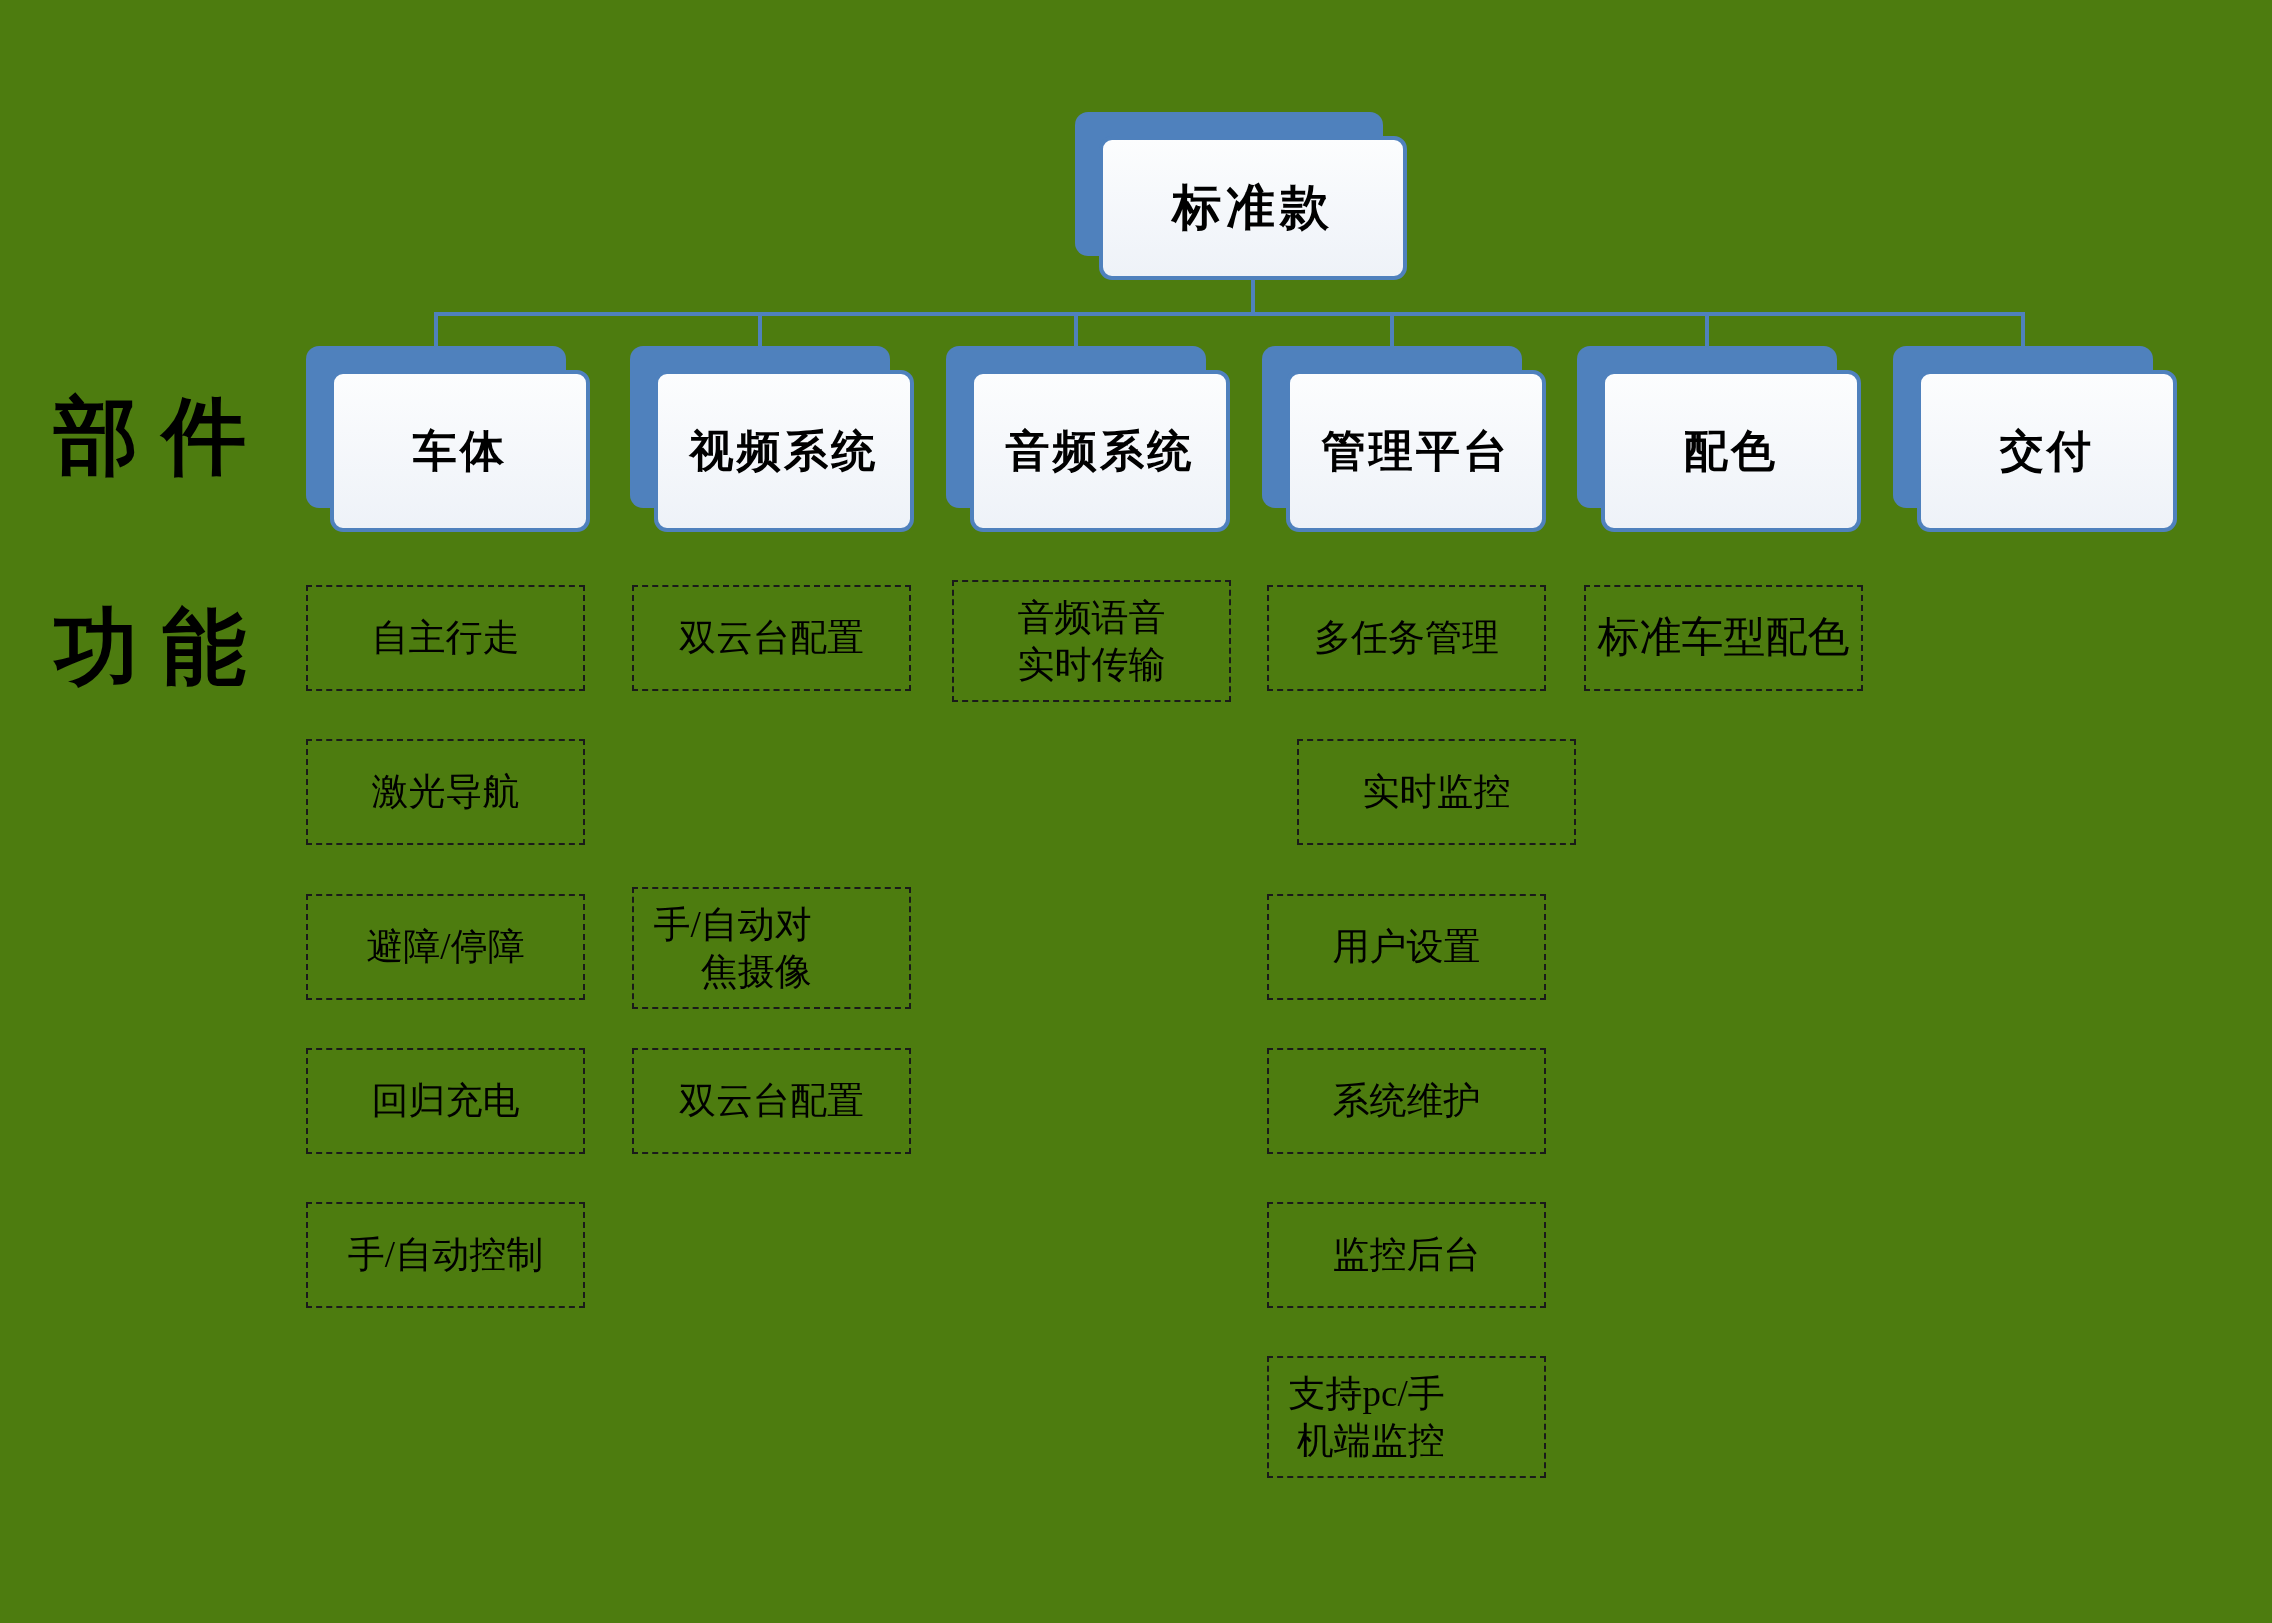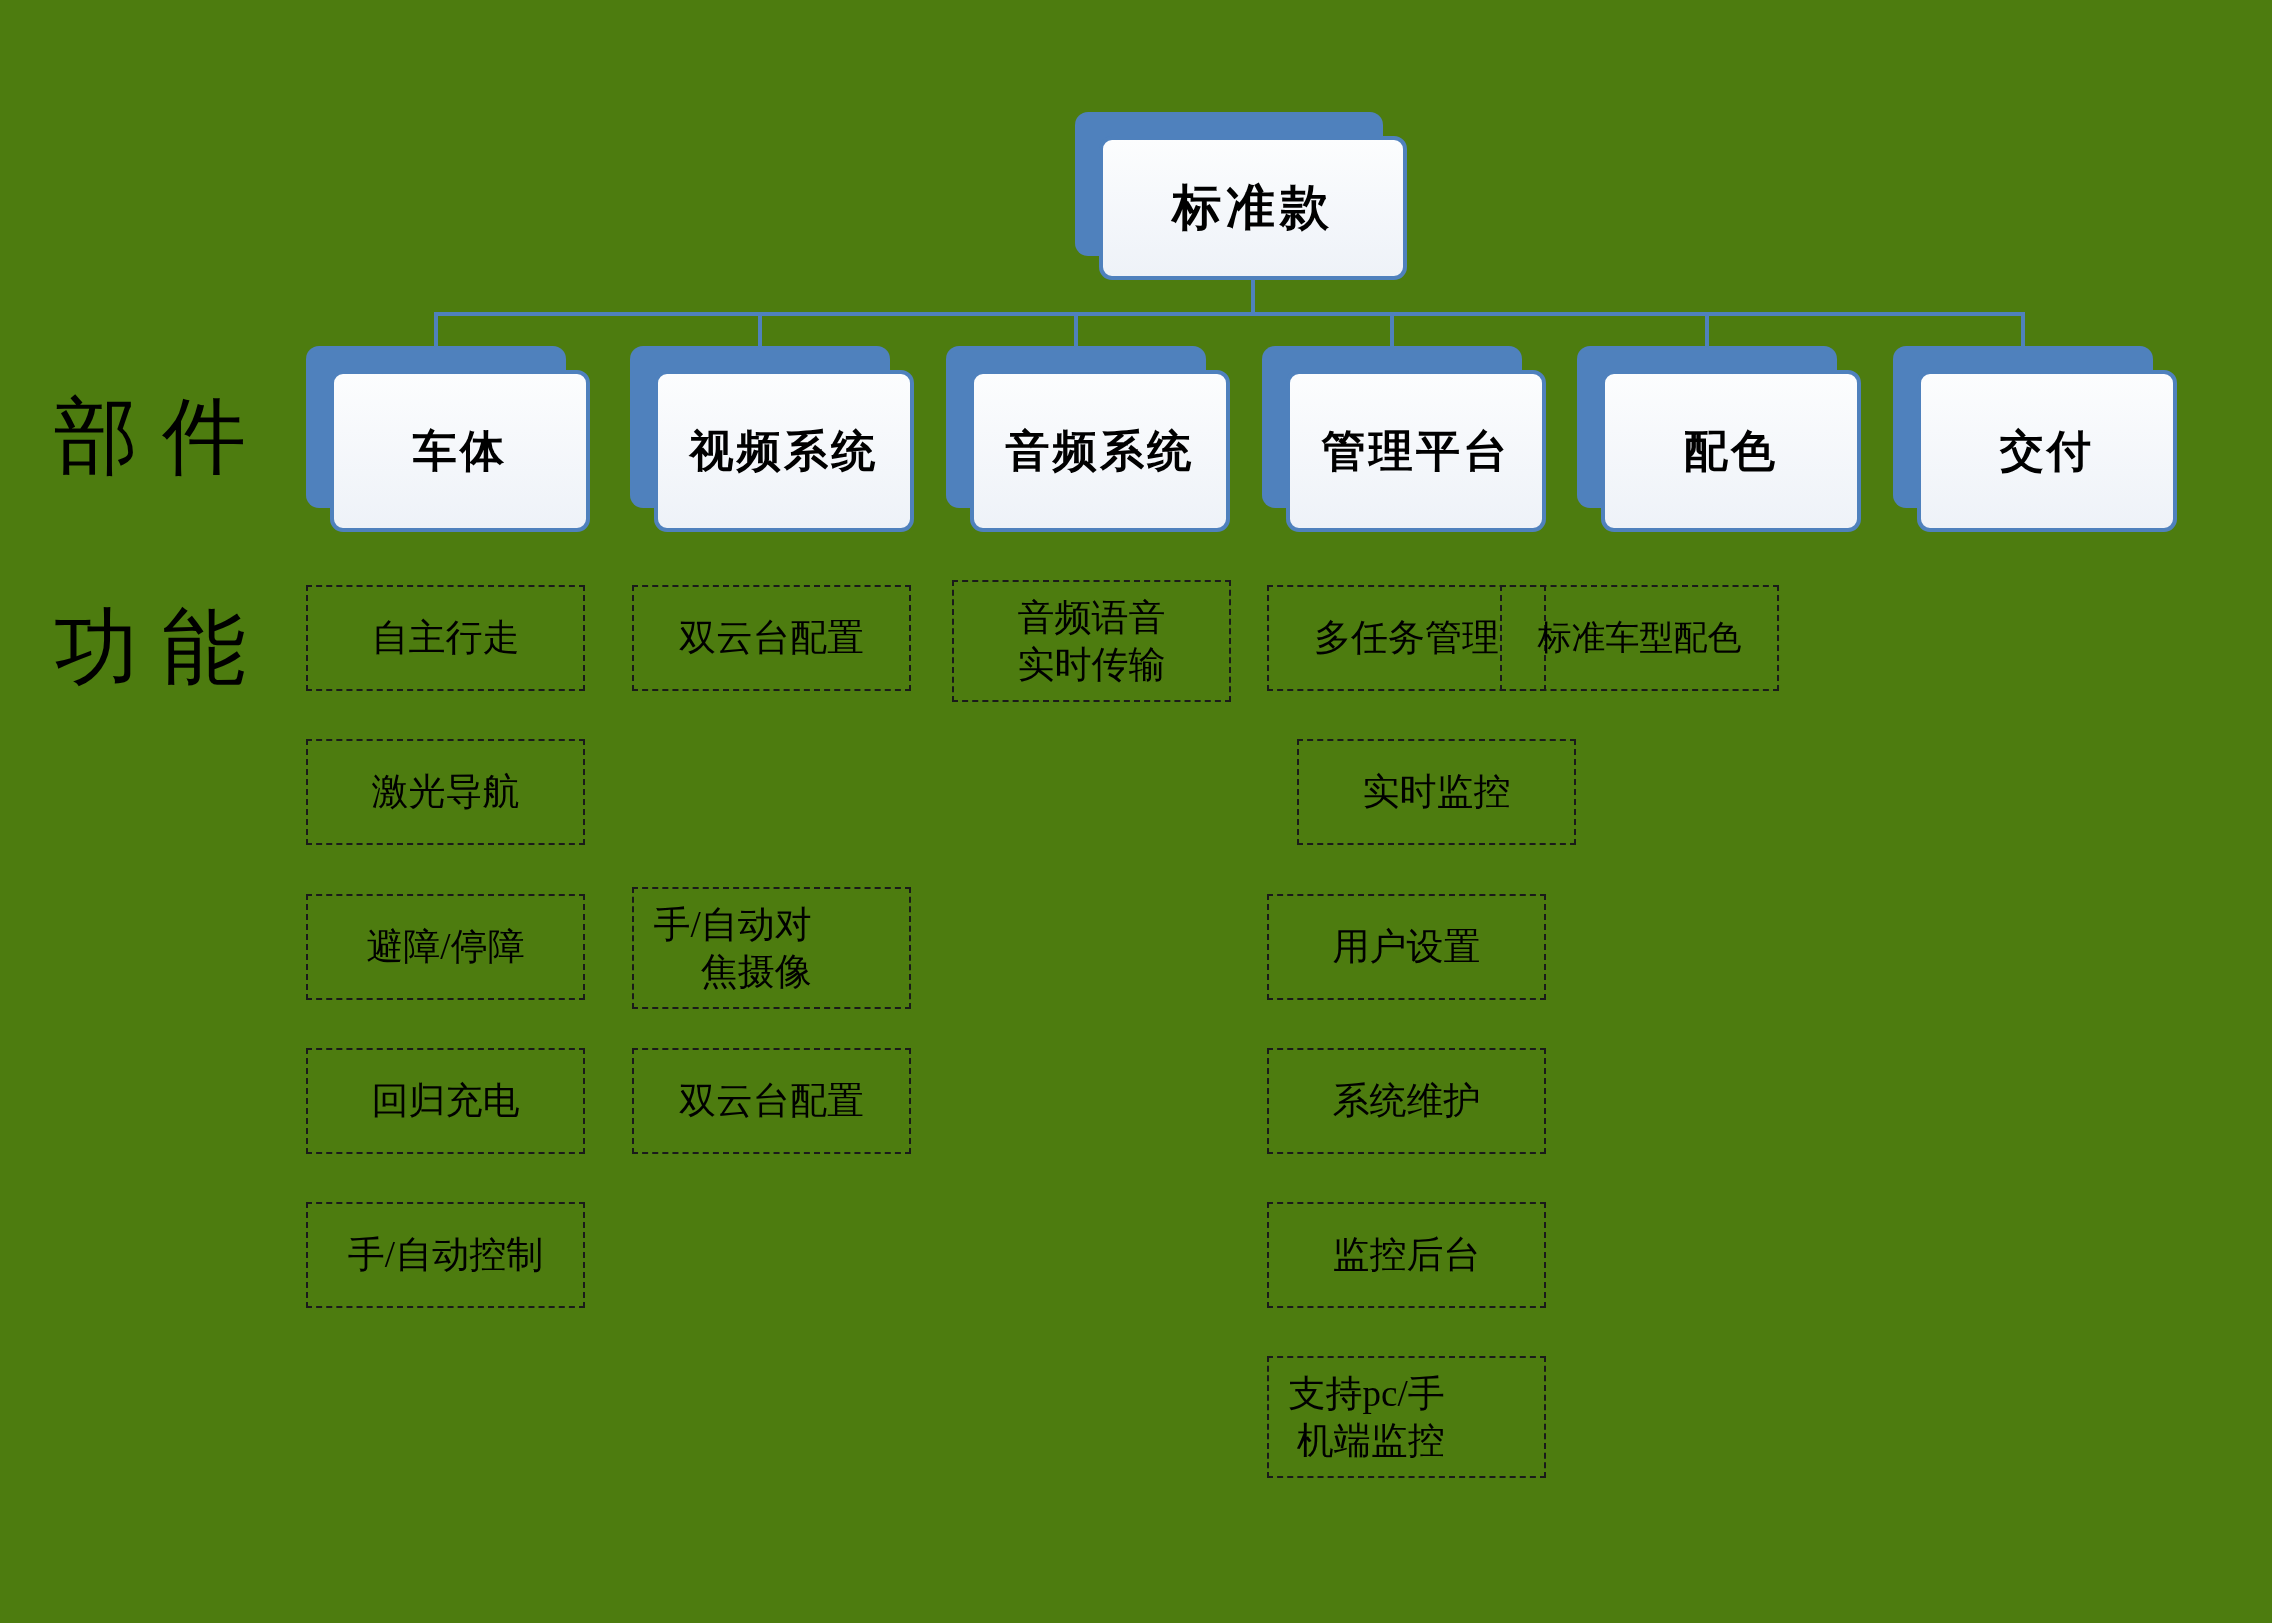--- a/index.html
+++ b/index.html
@@ -17,21 +17,21 @@
     display:flex;align-items:center;justify-content:center}
   .node-label{font-weight:bold;font-size:44px;letter-spacing:3.2px;white-space:nowrap}
   .root .node-label{font-size:49px;letter-spacing:4.9px}
 
   
   .line{position:absolute;background:var(--accent,#4f81bd)}
   .line.v{width:4px}
   .line.h{height:4px}
 
   
-  .side-label{position:absolute;font-size:84px;font-weight:normal;letter-spacing:24px;white-space:nowrap}
+  .side-label{position:absolute;font-size:84px;font-weight:bold;letter-spacing:24px;white-space:nowrap}
 
   
   .fn{position:absolute;width:279px;height:106px;border:2.4px dashed var(--dash,#1a1a1a);
     display:flex;align-items:center;justify-content:center;text-align:center;
     font-size:37px;line-height:1.28;padding:4.9px 9.7px}
   .fn span{white-space:pre-line}
   .fn.tall{height:122px}
   .fn.al{justify-content:flex-start;text-align:right;padding-left:19.5px}
 </style>
 </head>
@@ -140,19 +140,19 @@
       <span>系统维护</span>
     </div>
   <div class="fn" style="left:1267px;top:1202px">
       <span>监控后台</span>
     </div>
   <div class="fn tall al" style="left:1267px;top:1356px">
       <span>支持pc/手
 机端监控</span>
     </div>
 
-  <div class="fn" style="left:1500px;top:585px;font-size:34px">
+  <div class="fn" style="left:1584px;top:585px;font-size:42px">
       <span>标准车型配色</span>
     </div>
 
 
 </div>
 
 
 </body></html>

